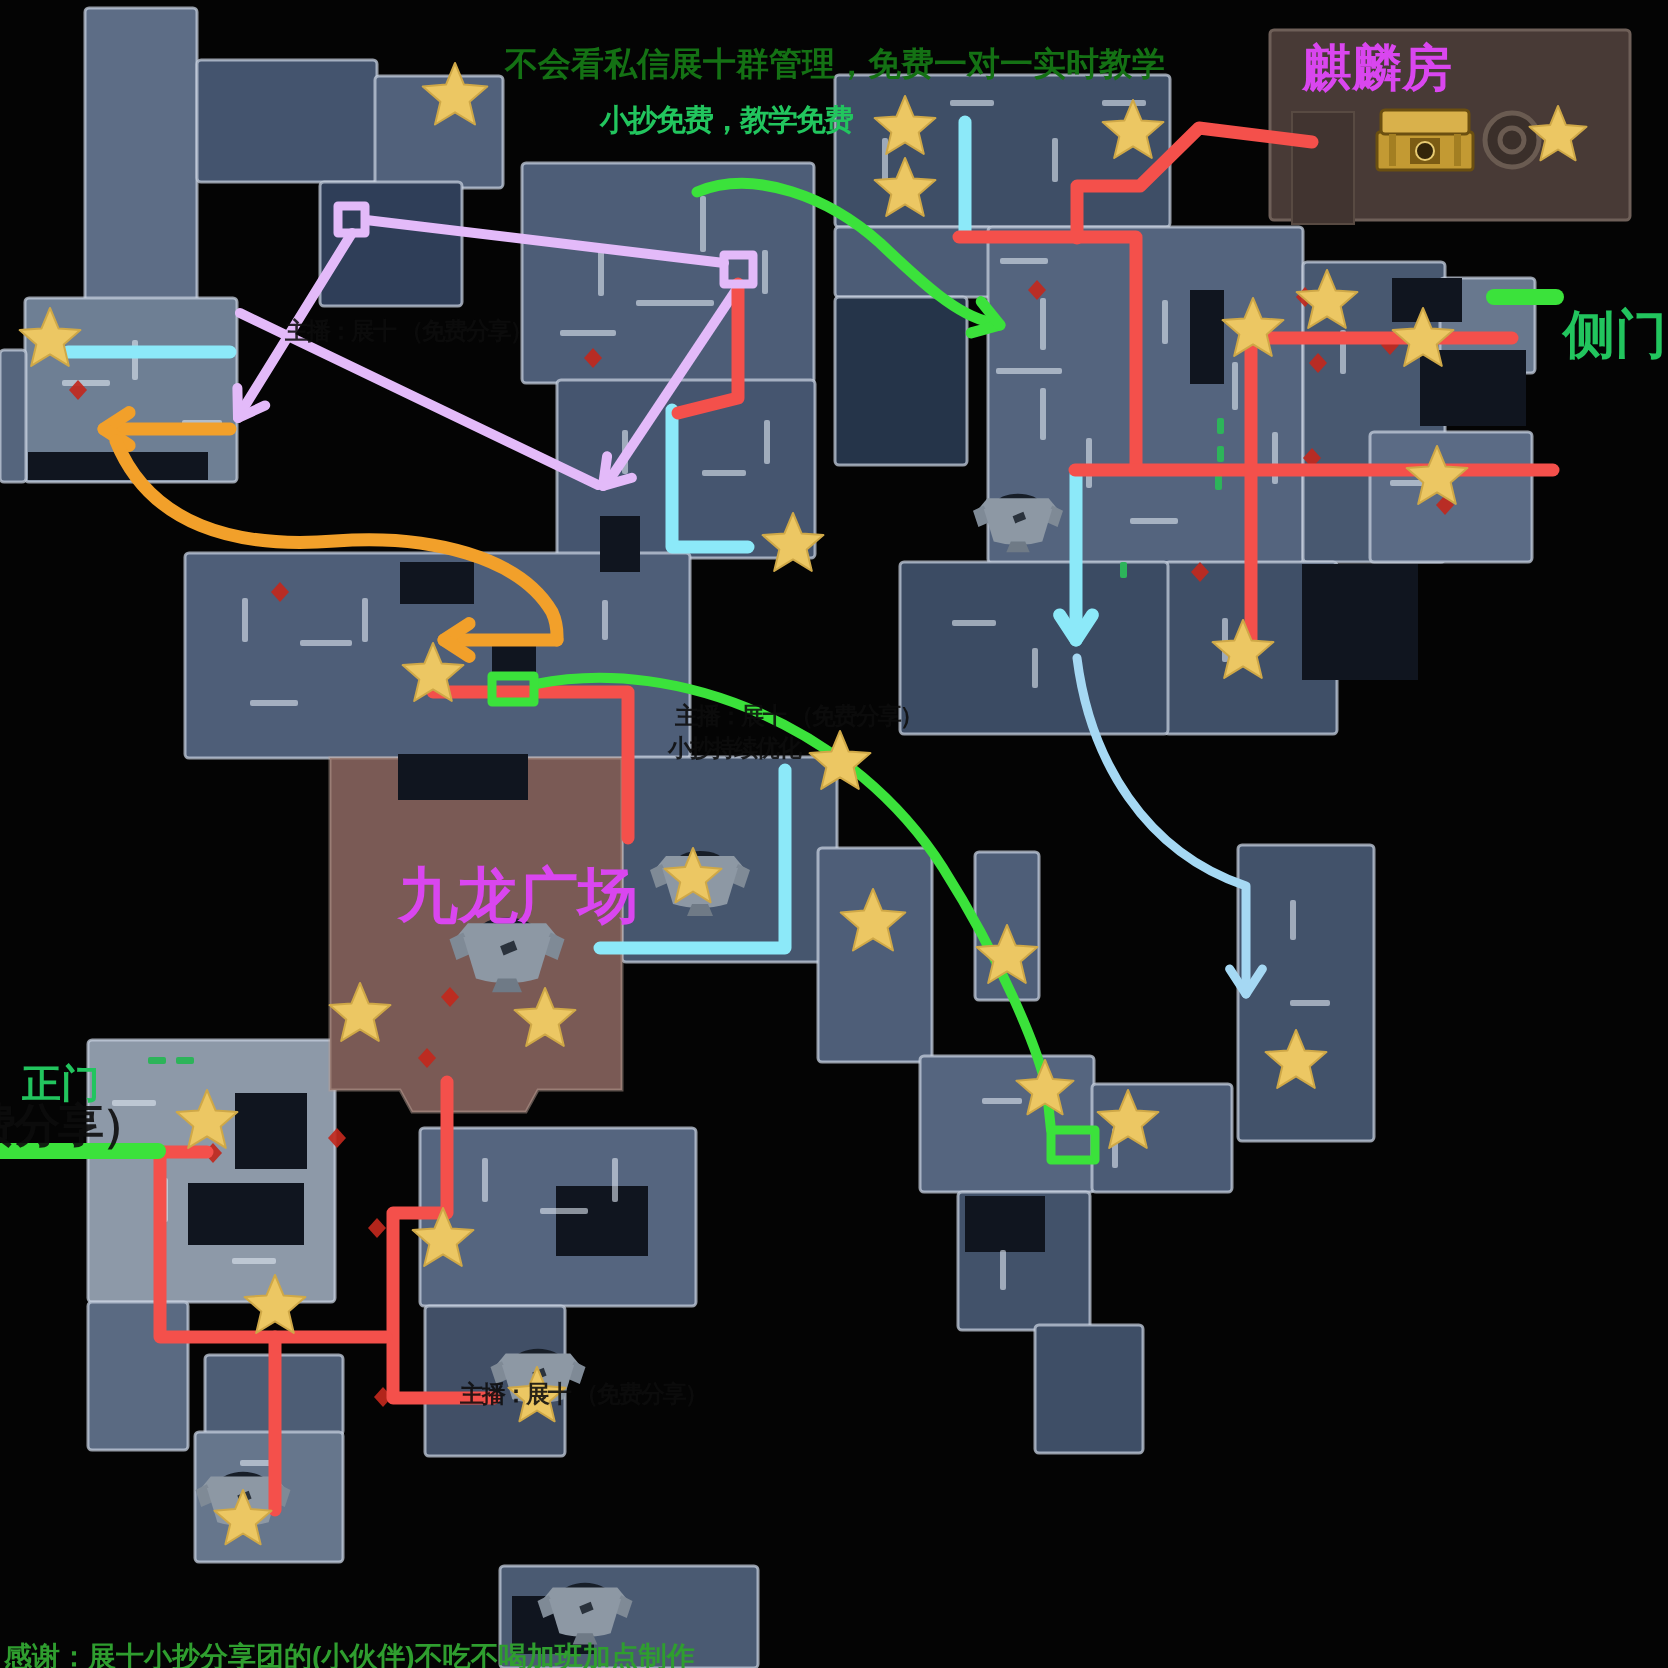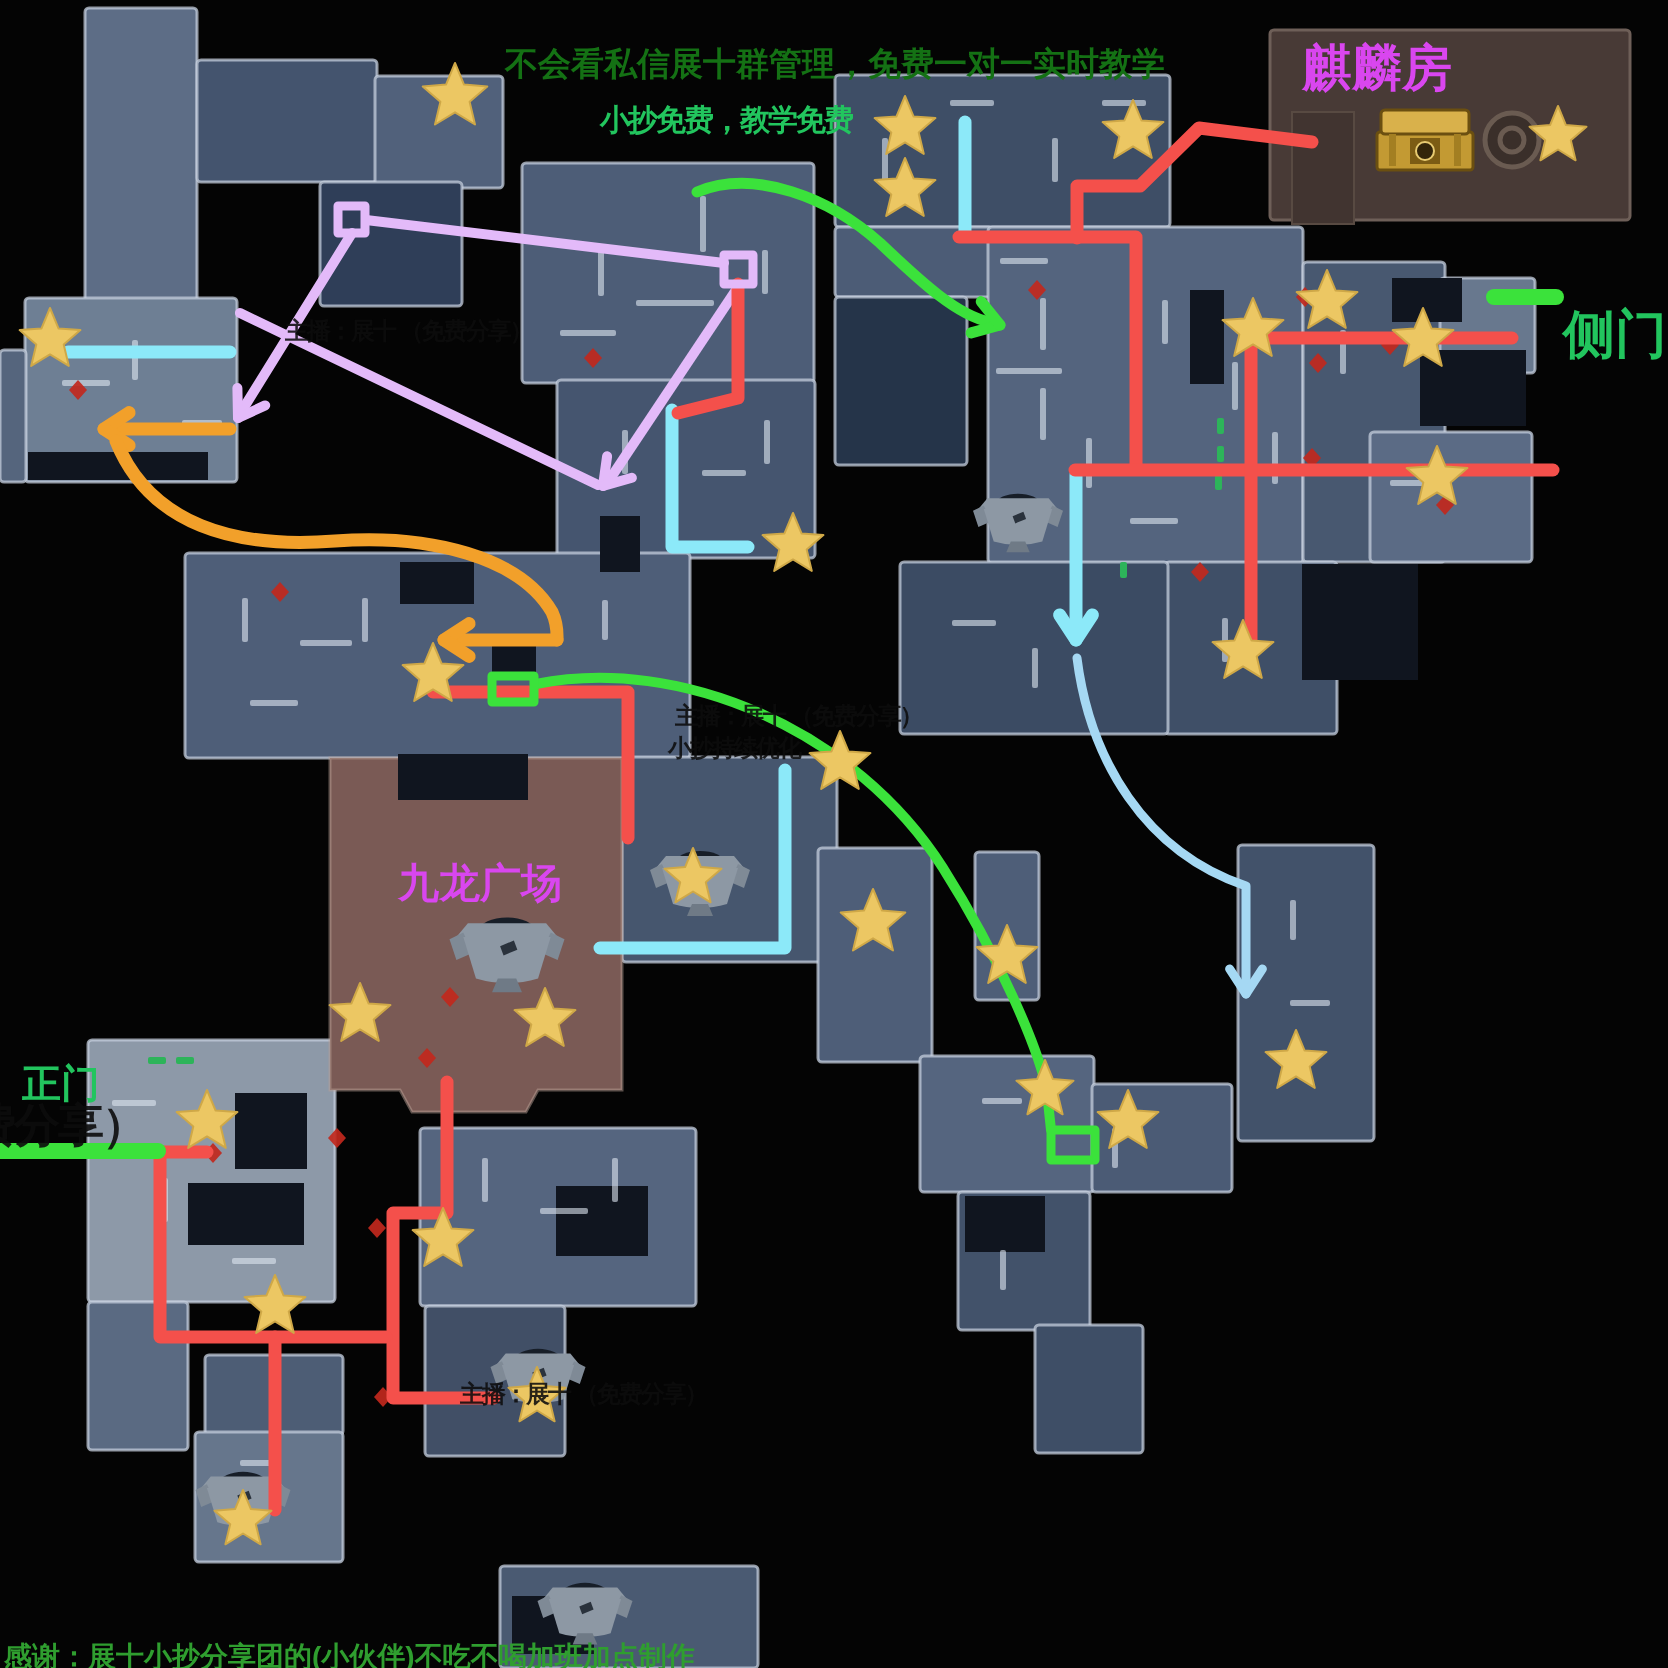--- a/index.html
+++ b/index.html
@@ -6,21 +6,21 @@
   .stage{position:relative;width:1668px;height:1668px;background:#020202;overflow:hidden;
          font-family:"Liberation Sans",sans-serif;}
   .stage svg{position:absolute;left:0;top:0;z-index:1;}
   .lbl{position:absolute;white-space:nowrap;z-index:5;font-weight:700;}
   .lbl-promo{font-size:33px;color:#147114;letter-spacing:0px;}
   .lbl-promo2{font-size:30px;color:#22c55e;letter-spacing:-2px;}
   .lbl-wm{font-size:24px;color:rgba(12,12,12,0.88);letter-spacing:-2px;}
   .lbl-wm-big{font-size:46px;color:rgba(12,12,12,0.9);}
   .lbl-door{font-size:50px;color:#22c55e;}
   .lbl-white{color:#d946ef;}
-  .lbl-plaza{font-size:41px;}
+  .lbl-plaza{font-size:60px;}
   .lbl-qilin{font-size:50px;width:54px;line-height:64px;word-break:break-all;}
   .lbl-thanks{font-size:28px;color:#2f9e2f;}
 </style>
 </head>
 <body>
 
 <div class="stage">
   <svg id="map-svg" width="1668" height="1668" viewBox="0 0 1668 1668">
       <rect x="0" y="0" width="1668" height="1668" fill="#040404"></rect>
       <rect x="85" y="8" width="112" height="298" rx="4" fill="#5d6d86" stroke="rgba(196,206,220,0.75)" stroke-width="3"></rect>

